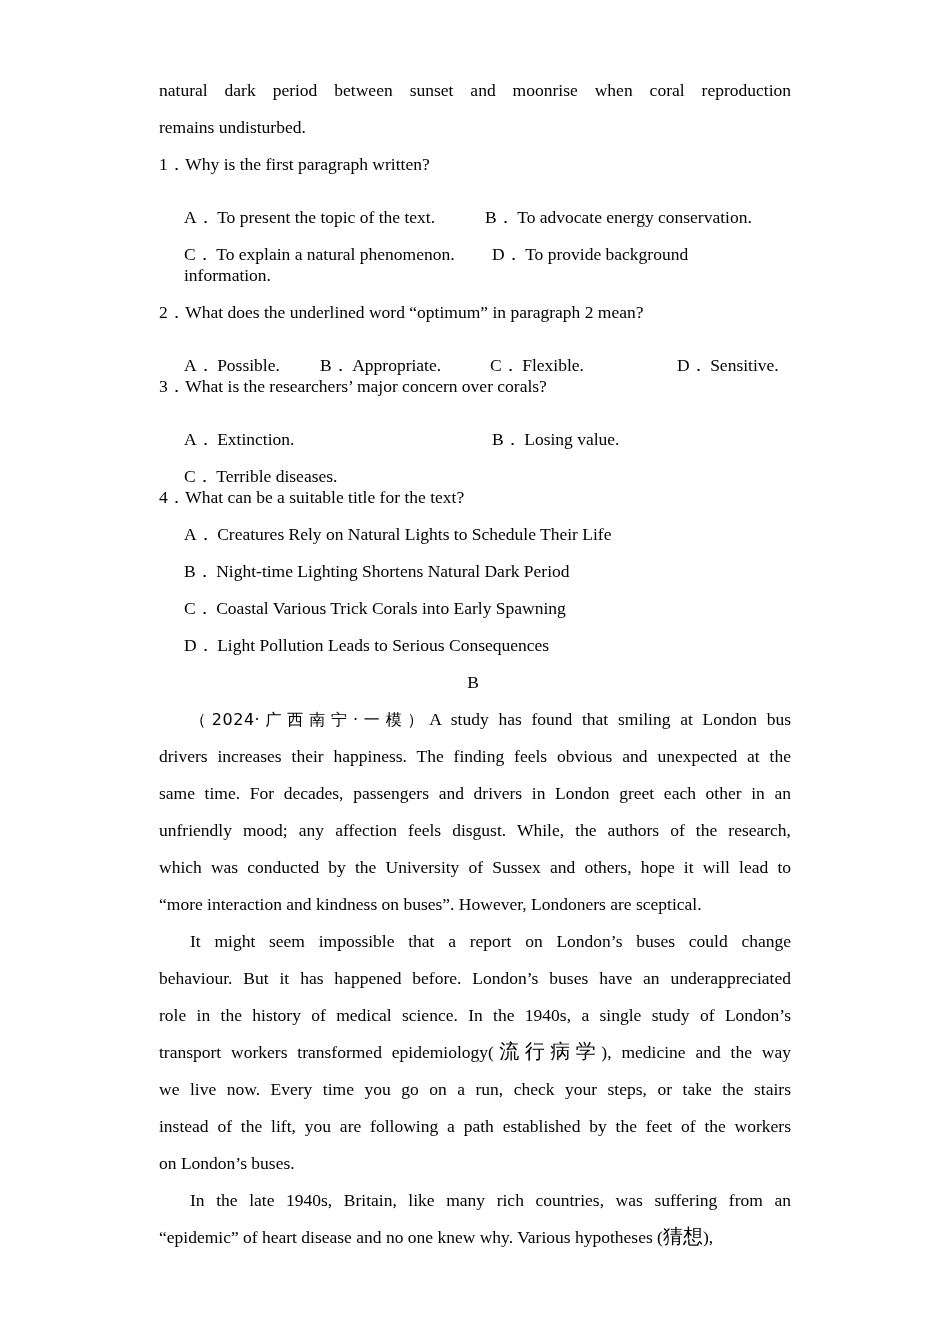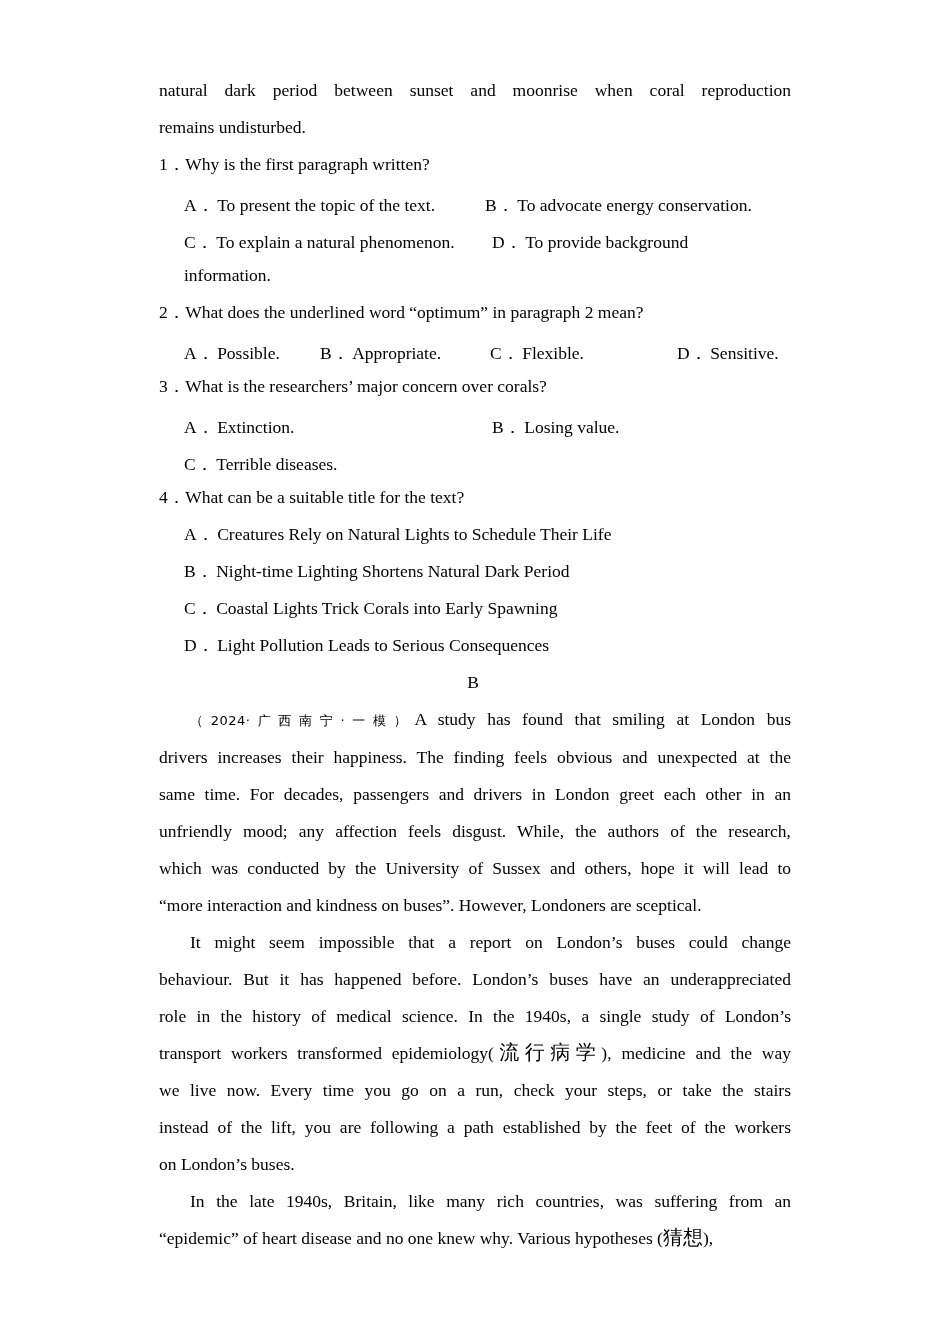--- a/index.html
+++ b/index.html
@@ -57,21 +57,21 @@
   .optline {
     font-size: 17.5px;
     line-height: 37px;
     margin: 0;
     position: relative;
     height: 37px;
     white-space: nowrap;
   }
   .opt {
     position: absolute;
-    top: 4px;
+    top: 16px;
     white-space: nowrap;
   }
   .opt .lbl {
     letter-spacing: 0px;
   }
   .opt .txt {
     margin-left: 3px;
   }
 
   
@@ -117,21 +117,21 @@
     padding-right: 4px;
   }
 
   
   .cjk {
     font-family: Liberation Mono, monospace;
     font-size: 20px;
   }
   .src {
     font-family: "DejaVu Sans", "Liberation Sans", sans-serif;
-    font-size: 13px;
+    font-size: 16px;
     letter-spacing: 0.5px;
   }
 
   
   .jfull {
     text-align: justify;
     text-align-last: justify;
   }
   .jlast {
     text-align: justify;
@@ -188,21 +188,21 @@
         <span class="opt colC"><span class="lbl">C．</span><span class="txt">Terrible diseases.</span></span>
       </div>
     </div>
 
     <div>
       <div class="qrow qstem">
         <span class="qnum">4．</span><span>What can be a suitable title for the text?</span>
       </div>
       <div class="optstack"><span class="lbl">A．</span><span class="txt">Creatures Rely on Natural Lights to Schedule Their Life</span></div>
       <div class="optstack"><span class="lbl">B．</span><span class="txt">Night-time Lighting Shortens Natural Dark Period</span></div>
-      <div class="optstack"><span class="lbl">C．</span><span class="txt">Coastal Lights Trick Corals into Early Spawning</span></div>
+      <div class="optstack"><span class="lbl">C．</span><span class="txt">Coastal Various Trick Corals into Early Spawning</span></div>
       <div class="optstack"><span class="lbl">D．</span><span class="txt">Light Pollution Leads to Serious Consequences</span></div>
     </div>
 
     <div class="section-letter">B</div>
 
     <div>
       <div class="para jfull" style="text-indent:31px;">
         <span class="src">（2024·广西南宁·一模）</span><span>A study has found that smiling at London bus</span>
       </div>
       <div class="para jfull">drivers increases their happiness. The finding feels obvious and unexpected at the</div>

